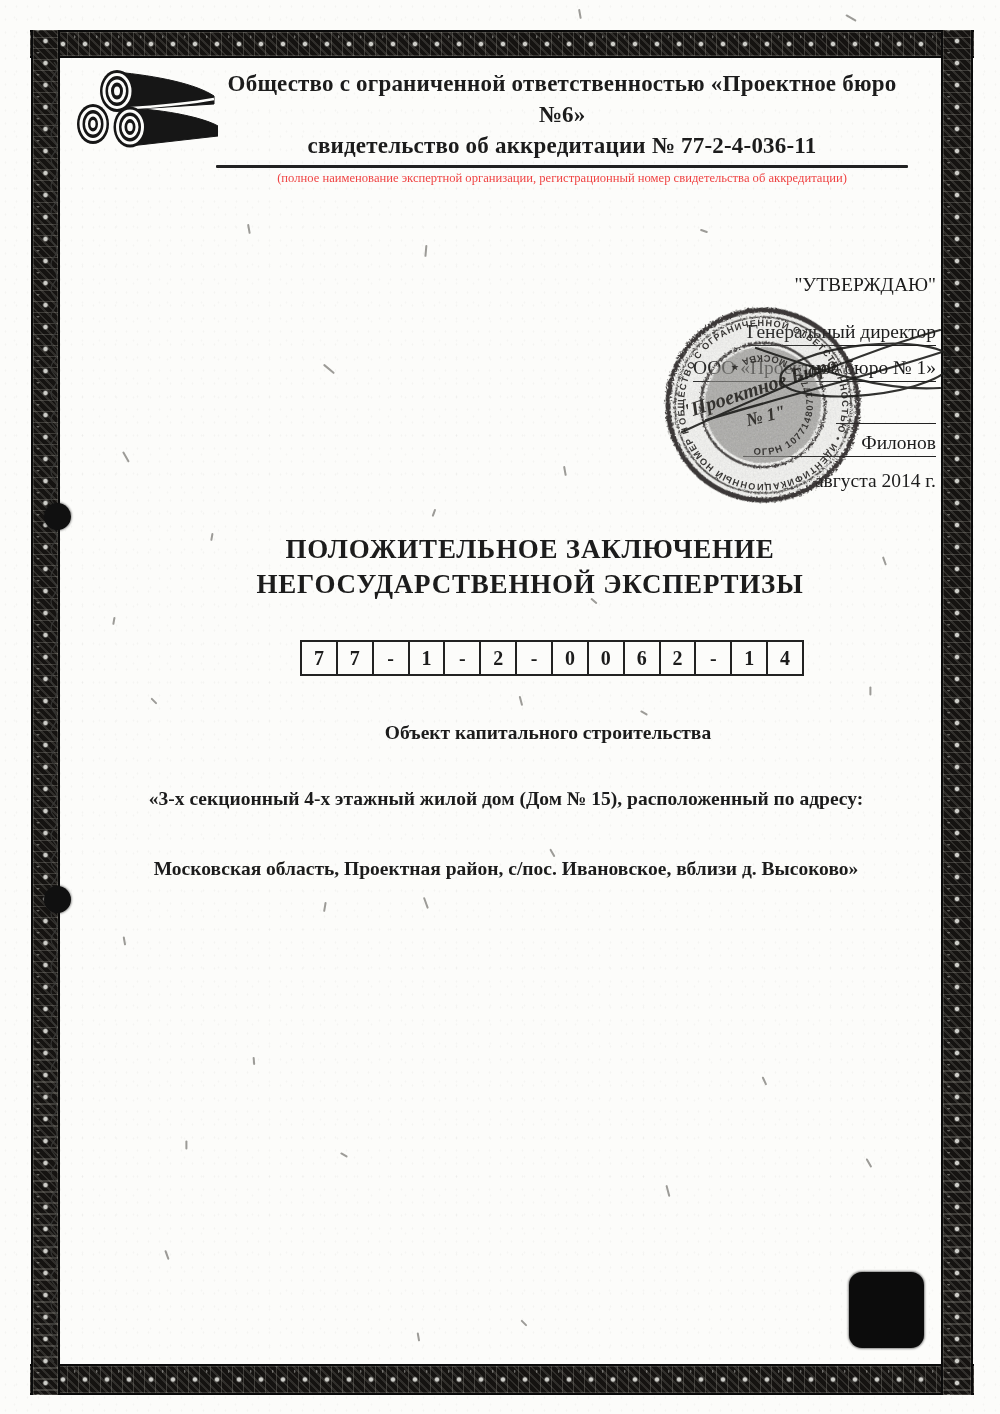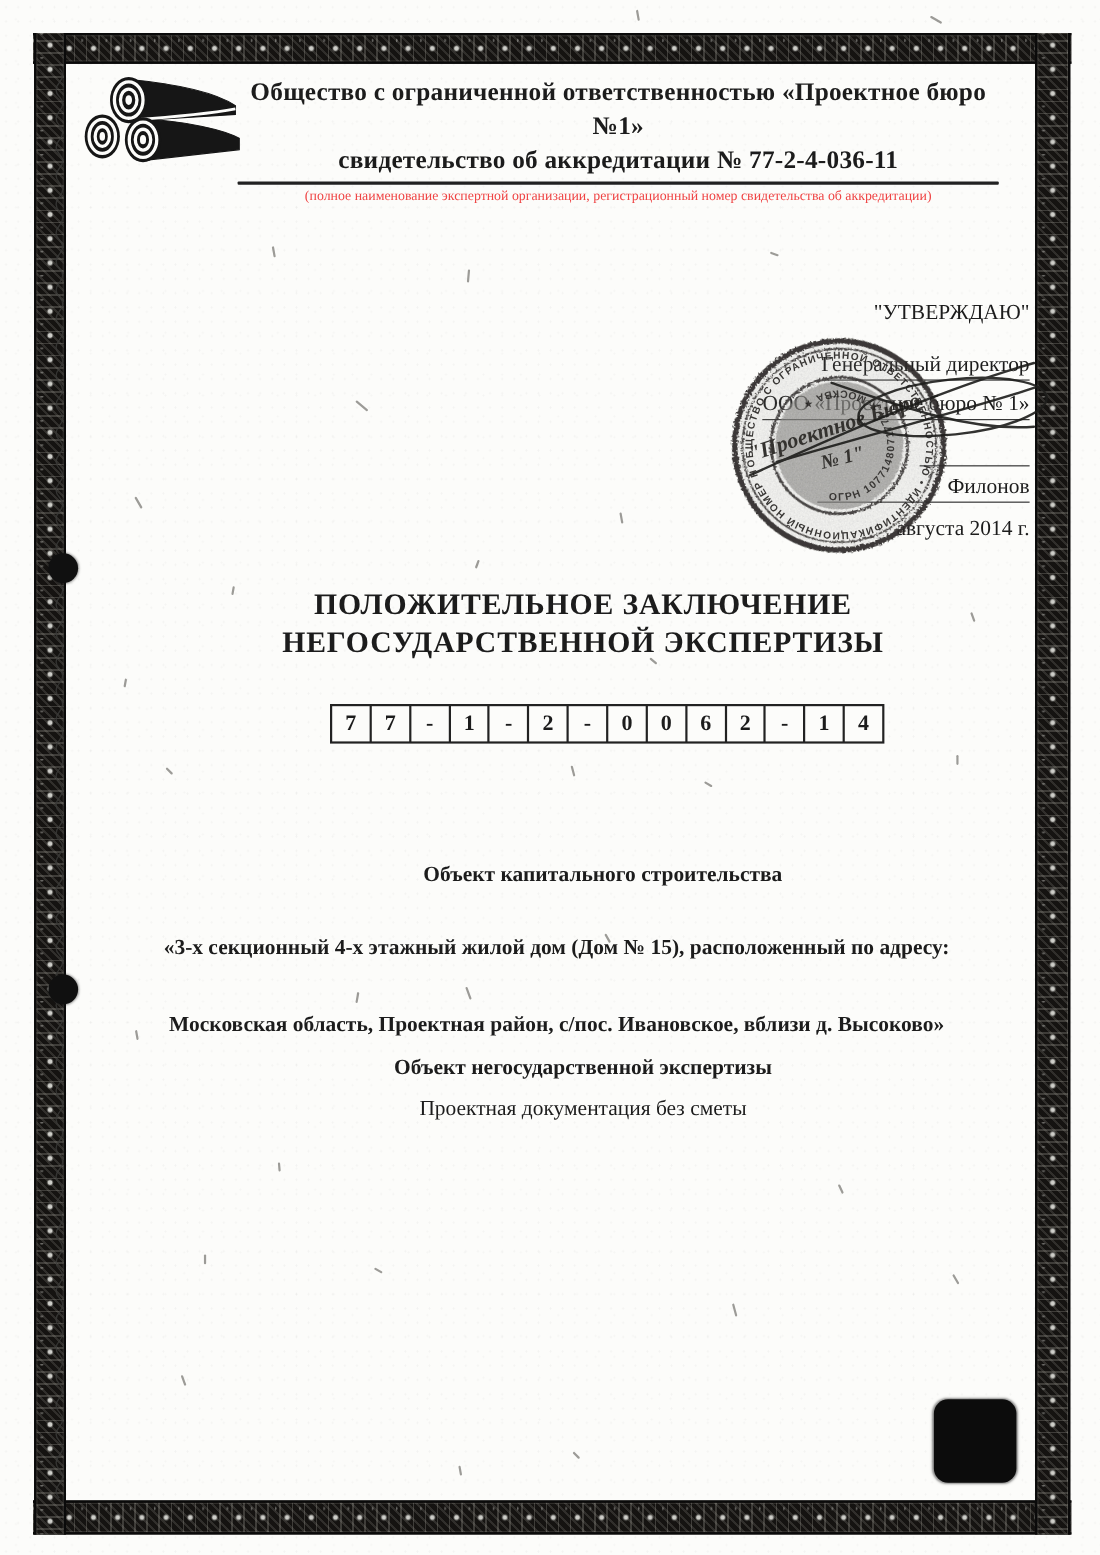--- a/index.html
+++ b/index.html
@@ -60,21 +60,21 @@
   .approval .date{margin-top:13px;}
   
   .stamp{position:absolute;left:660px;top:302px;z-index:20;transform:rotate(-14deg);opacity:.93;}
   .signature{position:absolute;left:620px;top:298px;z-index:21;}
   
   .title{position:absolute;left:130px;right:70px;top:532px;text-align:center;z-index:10;
     font-size:27px;font-weight:bold;letter-spacing:.8px;line-height:35px;}
   .numrow{position:absolute;left:300px;top:640px;width:500px;z-index:10;
     display:grid;grid-template-columns:repeat(14,1fr);gap:2px;padding:2px;background:#222;}
   .numrow .cell{background:#fcfcfa;text-align:center;font-size:20px;font-weight:bold;line-height:32px;height:32px;}
-  .objsec{position:absolute;left:62px;right:50px;top:785px;text-align:center;z-index:10;}
+  .objsec{position:absolute;left:62px;right:50px;top:722px;text-align:center;z-index:10;}
   .objsec .heading{font-size:19.5px;font-weight:bold;transform:translateX(42px);margin-bottom:17px;}
   .objsec .addr{font-size:19.5px;font-weight:bold;line-height:30px;margin-top:40px;}
   .expsec{position:absolute;left:120px;right:60px;top:960px;text-align:center;z-index:10;}
   .expsec .heading{font-size:19.5px;font-weight:bold;margin-bottom:16px;}
   .expsec .value{font-size:19.5px;}
   
   .grommet{position:absolute;width:27px;height:27px;border-radius:50%;background:#101010;z-index:30;box-shadow:0 0 2px 1px rgba(20,20,20,.4);}
   .grommet.g1{left:44px;top:503px;}
   .grommet.g2{left:44px;top:886px;}
   .redaction{position:absolute;left:849px;top:1272px;width:75px;height:76px;background:#0c0c0c;border-radius:13px;z-index:30;box-shadow:0 0 2px 1px rgba(30,30,30,.5);}
@@ -153,21 +153,21 @@
 
     <g>
       <ellipse cx="62" cy="67" rx="16.5" ry="20.5" fill="#161616"></ellipse>
       <ellipse cx="62" cy="67" rx="12.5" ry="16" fill="none" stroke="#fcfcfa" stroke-width="3"></ellipse>
       <ellipse cx="62" cy="67" rx="7" ry="9.5" fill="none" stroke="#fcfcfa" stroke-width="3"></ellipse>
       <ellipse cx="62" cy="67" rx="2.8" ry="4.2" fill="#fcfcfa"></ellipse>
     </g>
   </svg>
 
   <div class="header">
-    <div class="org">Общество с ограниченной ответственностью «Проектное бюро №1»</div>
+    <div class="org">Общество с ограниченной ответственностью «Проектное бюро №6»</div>
     <div class="org">свидетельство об аккредитации № 77-2-4-036-11</div>
     <div class="rule"></div>
     <div class="caption">(полное наименование экспертной организации, регистрационный номер свидетельства об аккредитации)</div>
   </div>
 
   <div class="approval">
     <span class="line approve">"УТВЕРЖДАЮ"</span>
     <span class="line position"><span class="u">Генеральный директор</span></span>
     <span class="line company"><span class="u">ООО «Проектное бюро № 1»</span></span>
     <span class="line sigspace">
@@ -237,22 +237,18 @@
       <div class="cell">1</div>
       <div class="cell">4</div>
     </div>
 
   <div class="objsec">
     <div class="heading">Объект капитального строительства</div>
     <div class="addr">«3-х секционный 4-х этажный жилой дом (Дом № 15), расположенный по адресу:</div>
     <div class="addr">Московская область, Проектная район, с/пос. Ивановское, вблизи д. Высоково»</div>
   </div>
 
-  <div class="expsec">
-    <div class="heading">Объект негосударственной экспертизы</div>
-    <div class="value">Проектная документация без сметы</div>
-  </div>
 
   <div class="grommet g1"></div>
   <div class="grommet g2"></div>
   <div class="redaction"></div>
 
 </div>
 
 </body></html>

